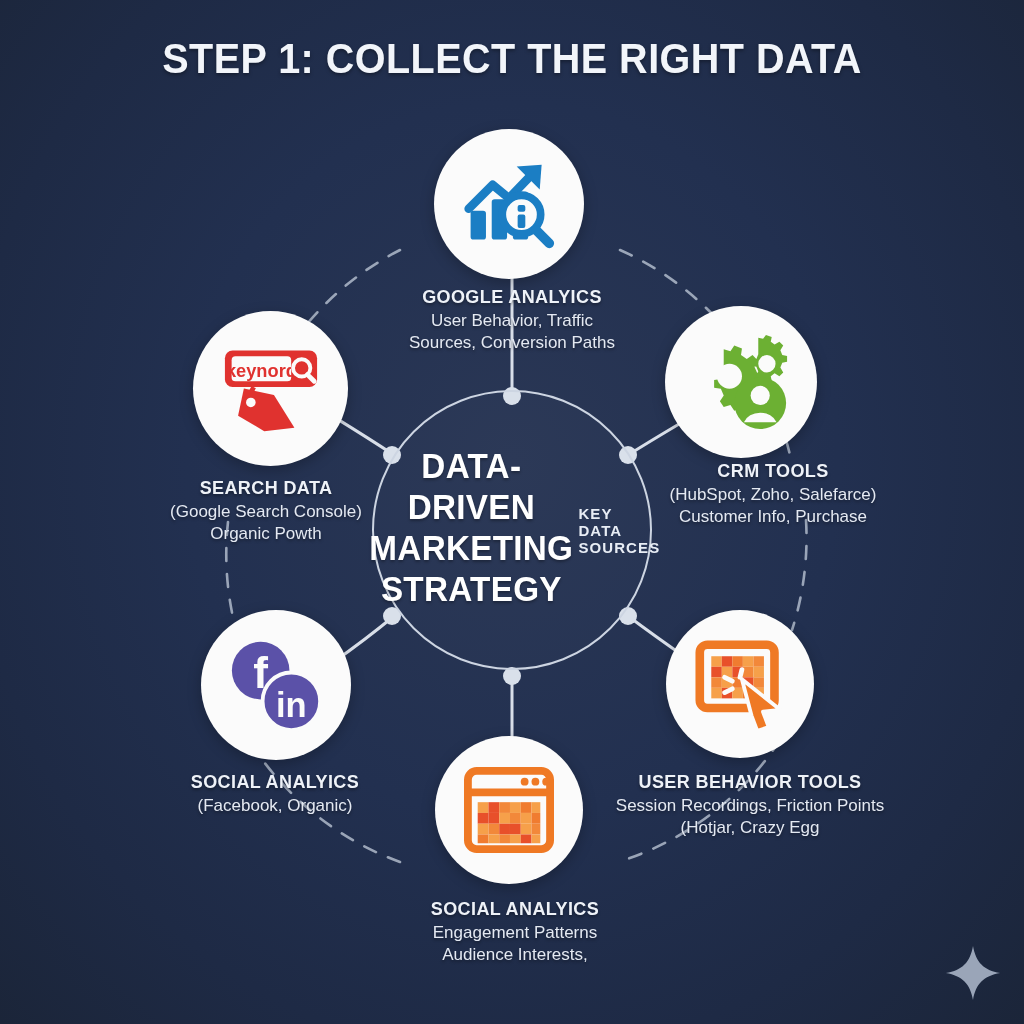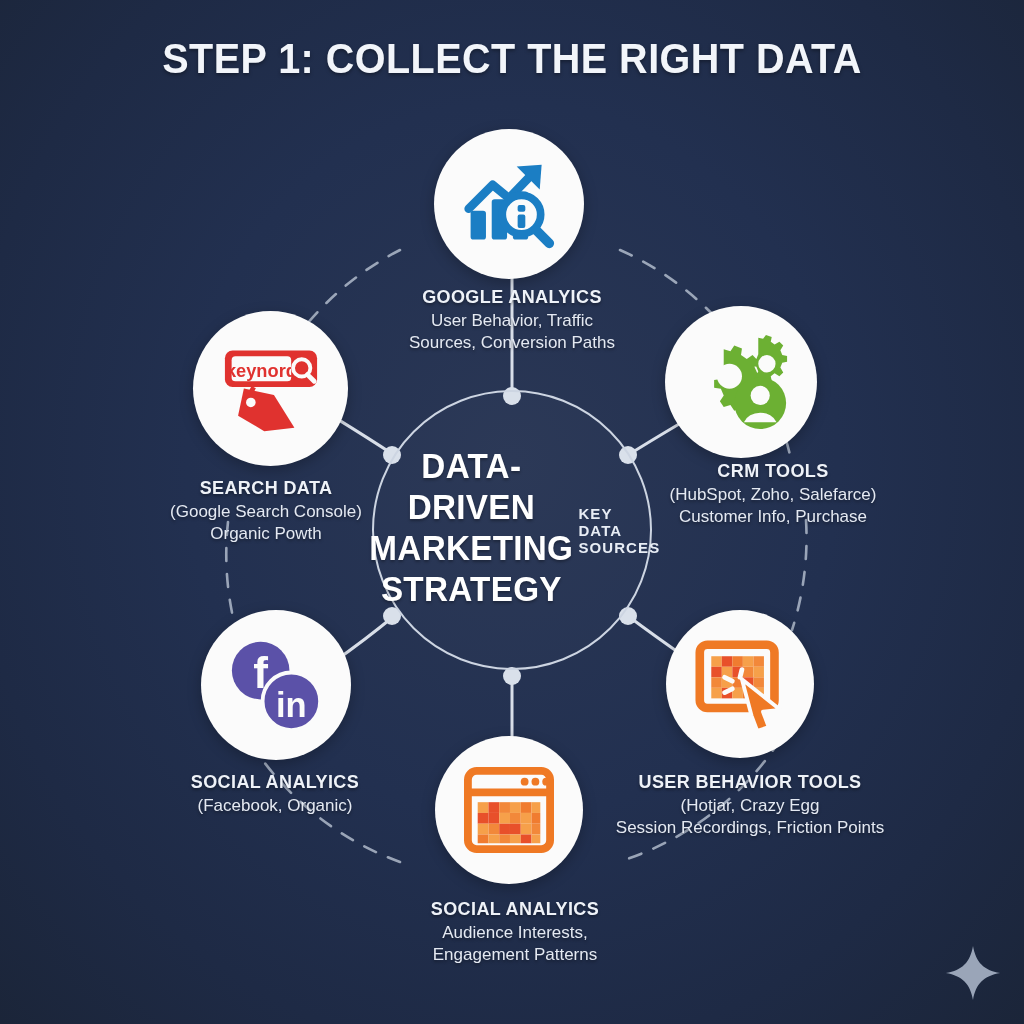--- a/index.html
+++ b/index.html
@@ -242,22 +242,22 @@
       <g stroke="#fbfbfb" stroke-width="5" stroke-linecap="round">
         <path d="M42 44 L34 40"></path>
           <path d="M42 52 L34 56"></path>
           <path d="M50 40 L52 32"></path>
       </g>
       <path d="M52 42 L92 74 L74 76 L80 92 L68 96 L62 80 Z" fill="#ef7924" stroke="#fbfbfb" stroke-width="4" stroke-linejoin="round"></path>
     </svg>
   </div>
   <div class="label" style="left:605px; top:772px; width:290px;">
     <span class="l-title">USER BEHAVIOR TOOLS</span>
+    <span class="l-line">Session Recordings, Friction Points</span>
     <span class="l-line">(Hotjar, Crazy Egg</span>
-    <span class="l-line">Session Recordings, Friction Points</span>
   </div>
 
   <div class="bubble" style="left:435px; top:736px; width:148px; height:148px;">
     <svg width="94" height="90" viewBox="0 0 96 92">
       <rect x="6" y="6" width="84" height="80" rx="9" fill="none" stroke="#ef7924" stroke-width="8"></rect>
       <path d="M6 28 H90" stroke="#ef7924" stroke-width="8"></path>
       <g fill="#ef7924">
         <circle cx="64" cy="17" r="4"></circle>
           <circle cx="75" cy="17" r="4"></circle>
           <circle cx="86" cy="17" r="4"></circle>
@@ -285,22 +285,22 @@
         <rect x="27" y="71" width="11" height="9" fill="#f6a04a"></rect>
         <rect x="38" y="71" width="11" height="9" fill="#f2883a"></rect>
         <rect x="49" y="71" width="11" height="9" fill="#f6a04a"></rect>
         <rect x="60" y="71" width="11" height="9" fill="#e8502a"></rect>
         <rect x="71" y="71" width="9" height="9" fill="#f6a04a"></rect>
       </g>
     </svg>
   </div>
   <div class="label" style="left:390px; top:899px; width:250px;">
     <span class="l-title">SOCIAL ANALYICS</span>
+    <span class="l-line">Engagement Patterns</span>
     <span class="l-line">Audience Interests,</span>
-    <span class="l-line">Engagement Patterns</span>
   </div>
 
   <div class="bubble" style="left:201px; top:610px; width:150px; height:150px;">
     <svg width="100" height="94" viewBox="0 0 104 98">
       <circle cx="36" cy="34" r="30" fill="#5b51a8"></circle>
       <text x="36" y="52" font-family="'Liberation Sans', sans-serif" font-size="46" font-weight="bold" fill="#fbfbfb" text-anchor="middle">f</text>
       <circle cx="68" cy="66" r="30" fill="#5b51a8" stroke="#fbfbfb" stroke-width="4"></circle>
       <text x="68" y="82" font-family="'Liberation Sans', sans-serif" font-size="36" font-weight="bold" fill="#fbfbfb" text-anchor="middle">in</text>
     </svg>
   </div>

